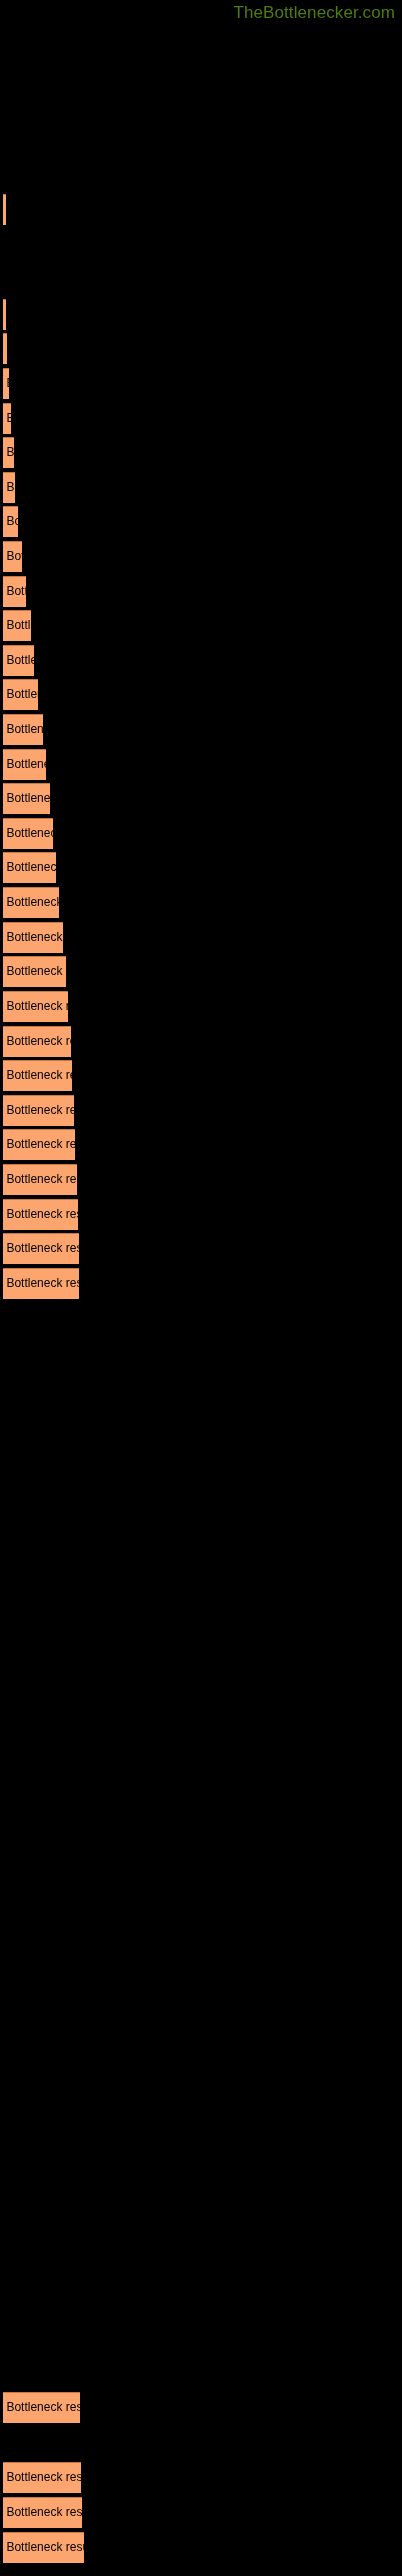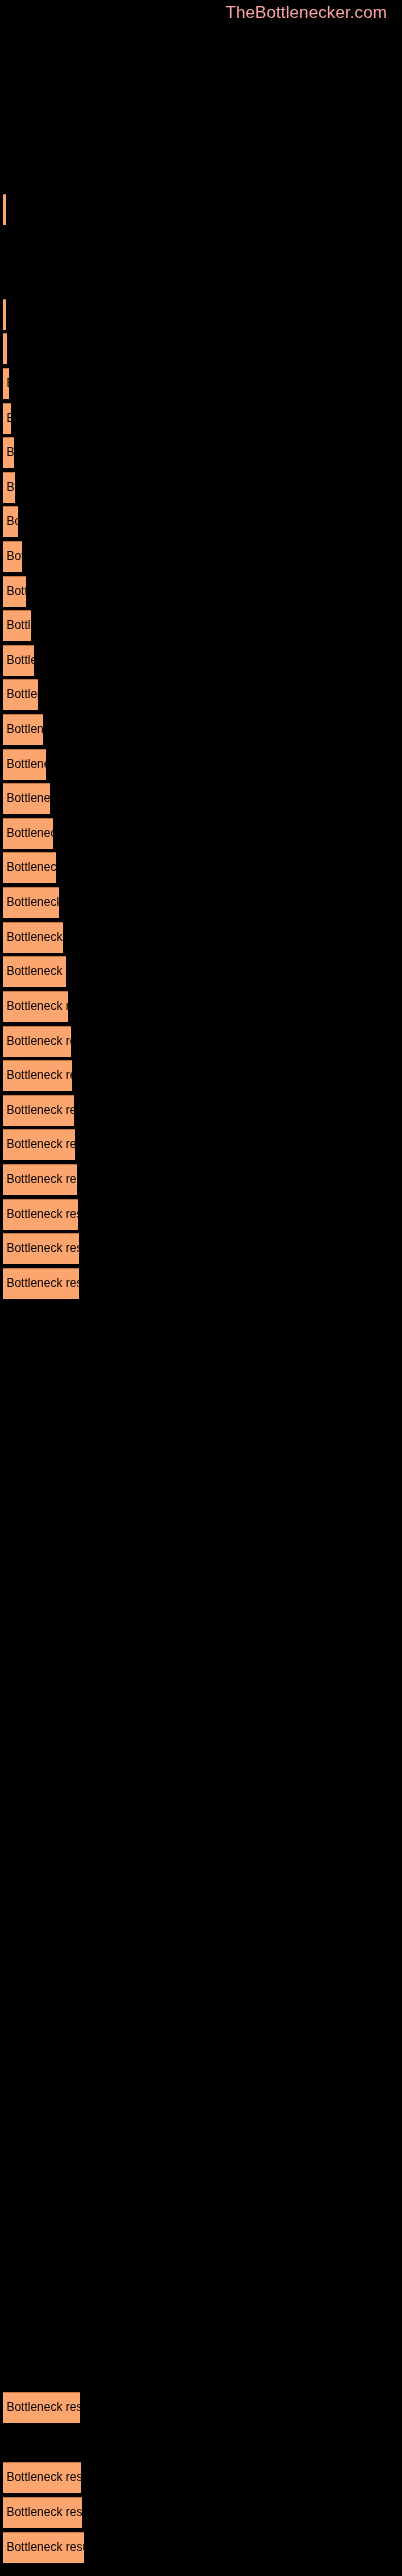--- a/index.html
+++ b/index.html
@@ -20,23 +20,23 @@
     position: absolute;
     left: 0;
     top: 0;
     width: 403px;
     height: 2576px;
     background: #000000;
   }
 
   #watermark {
     position: absolute;
-    right: 16px;
+    right: 8px;
     top: 1.6px;
-    color: #fca5a5;
+    color: #4d7c0f;
     font-size: 17px;
     font-family: "Liberation Sans", sans-serif;
     letter-spacing: 0.1px;
     white-space: nowrap;
     line-height: 21px;
   }
 
   #bars-layer {
     position: absolute;
     left: 0;

